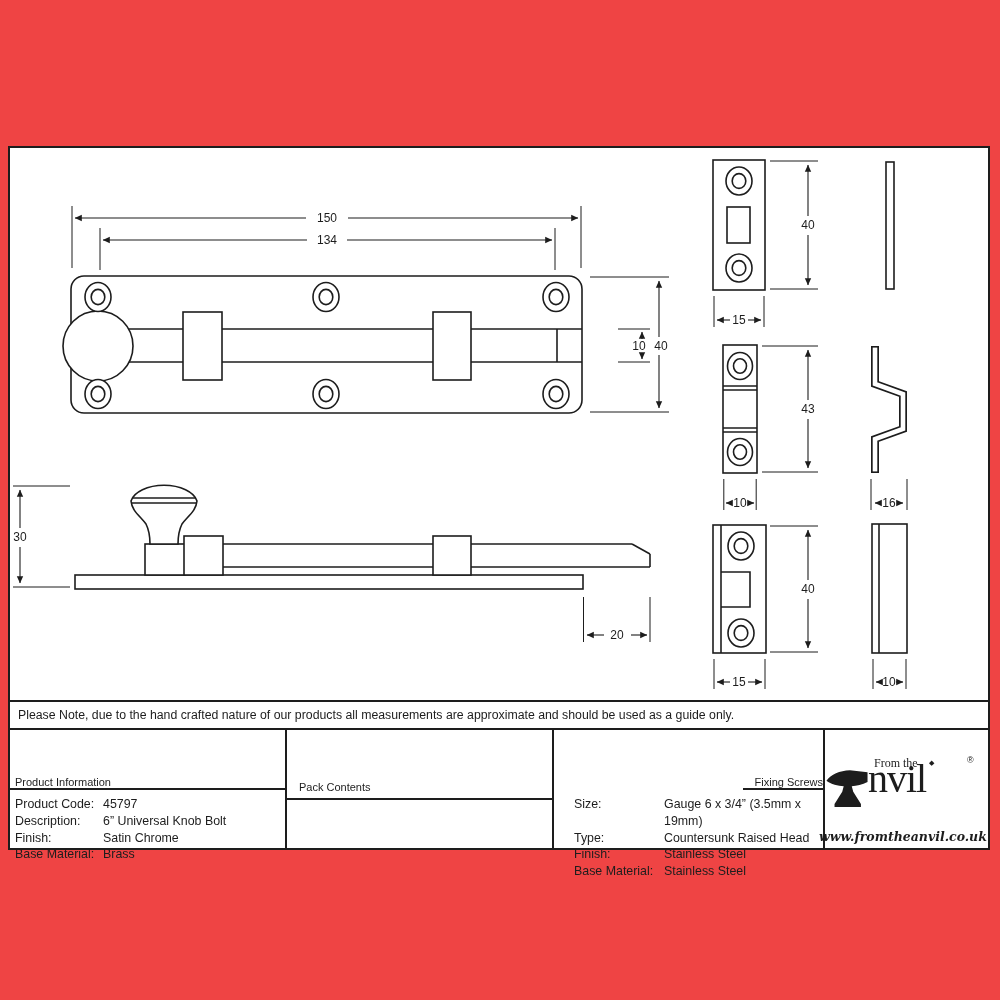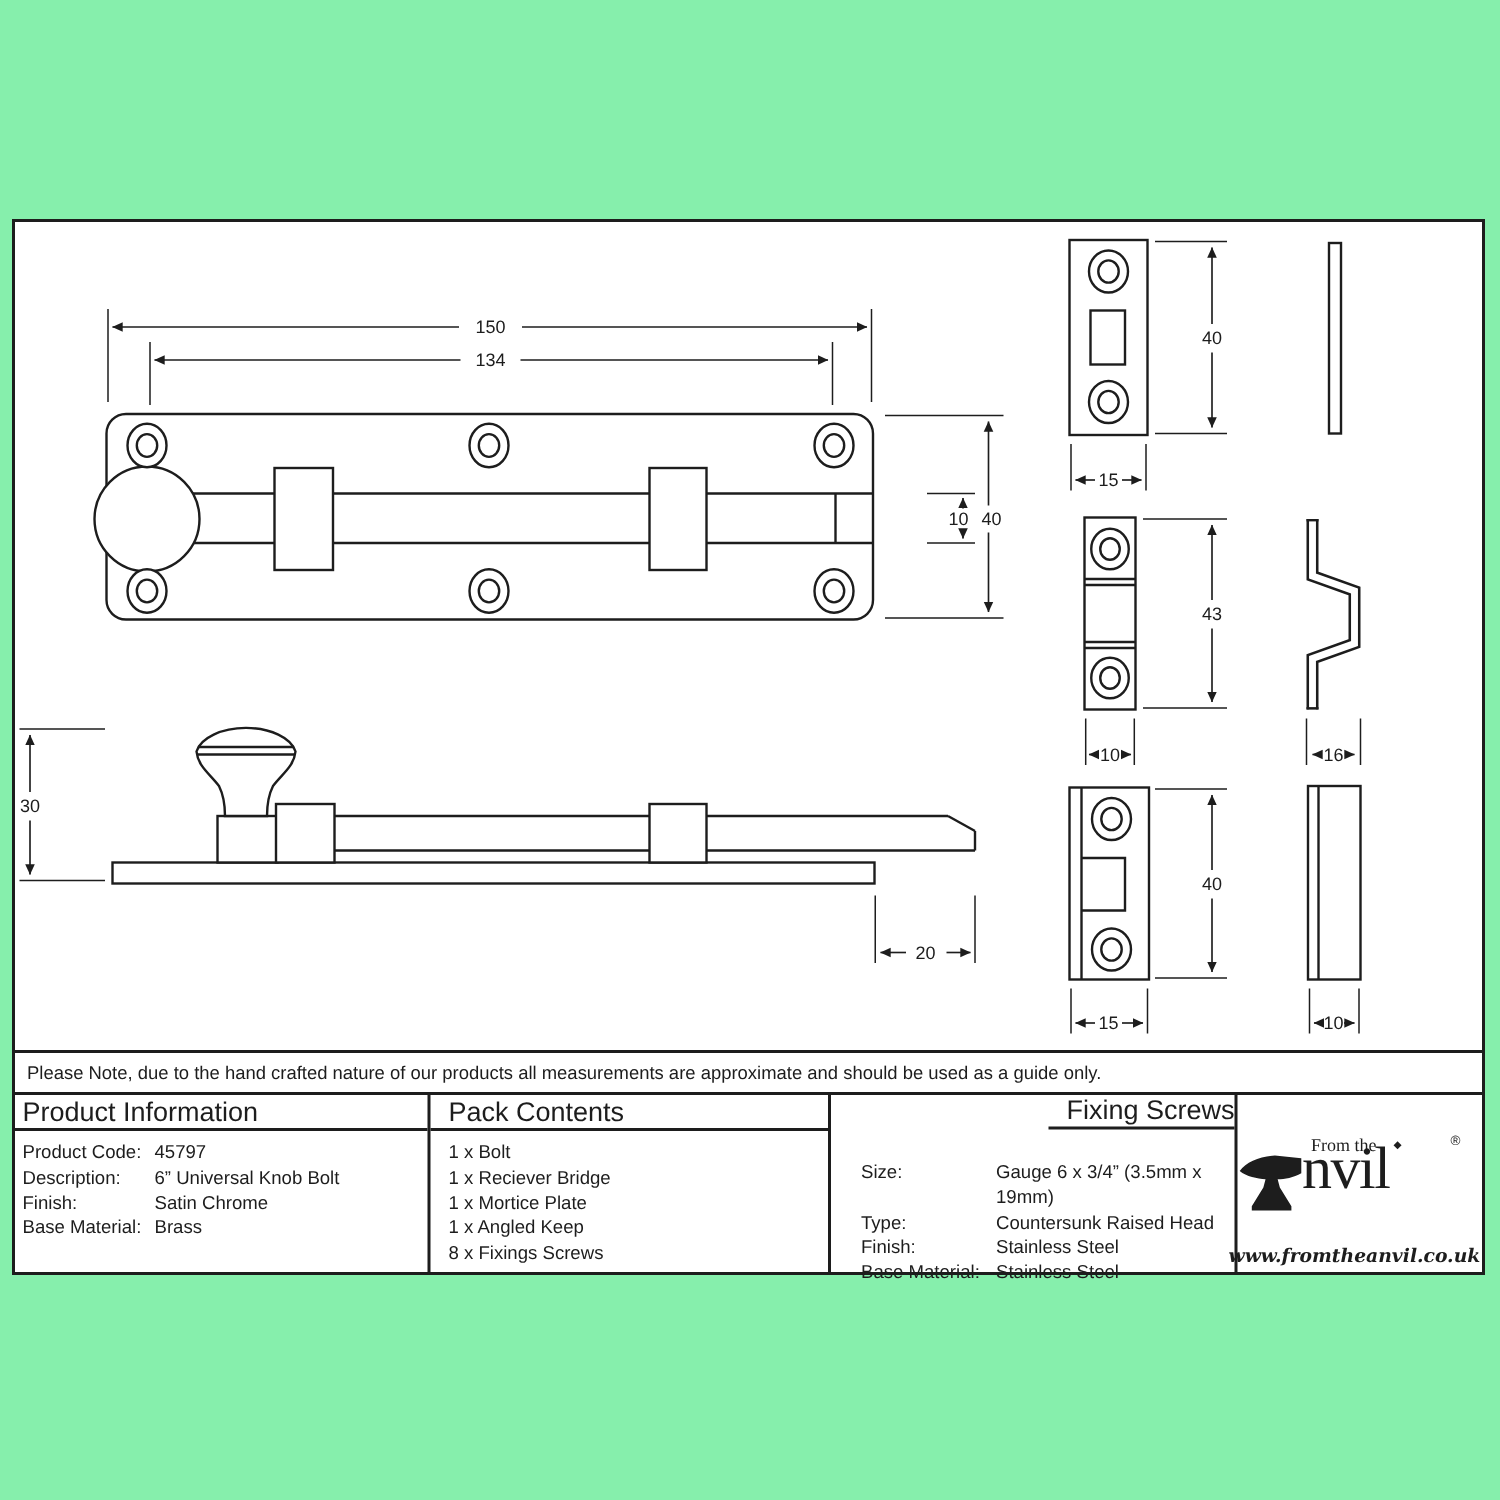--- a/index.html
+++ b/index.html
@@ -1,38 +1,38 @@
 <!DOCTYPE html>
 <html><head>
 <meta charset="utf-8">
 <style>
   html,body{margin:0;padding:0;background:#fff;}
-  .page{position:relative;width:1000px;height:1000px;background:#86efac;font-family:"Liberation Sans",sans-serif;color:#1d1d1d;overflow:hidden;}
+  .page{position:relative;width:1000px;height:1000px;background:#ef4444;font-family:"Liberation Sans",sans-serif;color:#1d1d1d;overflow:hidden;}
   .frame{position:absolute;left:8px;top:146px;width:982px;height:704px;border:2px solid #1d1d1d;box-sizing:border-box;background:#fff;}
   .drawing-svg{position:absolute;left:0;top:0;width:978px;height:552px;display:block;}
   .part{fill:#fff;stroke:#1d1d1d;stroke-width:1.6;}
   .pline{fill:none;stroke:#1d1d1d;stroke-width:1.6;}
   .dim{stroke:#1d1d1d;stroke-width:1.1;fill:none;}
   .ext{stroke:#1d1d1d;stroke-width:1;fill:none;}
   .dtxt{font:12px "Liberation Sans",sans-serif;fill:#1d1d1d;text-anchor:middle;}
   .bottom{position:absolute;left:0;top:552px;width:978px;height:148px;display:flex;flex-direction:column;}
   .note-row{border-top:2px solid #1d1d1d;height:26px;display:flex;align-items:center;padding-left:8px;font-size:12.3px;}
   .cols{border-top:2px solid #1d1d1d;flex:1;display:flex;min-height:0;}
   .col{box-sizing:border-box;display:flex;flex-direction:column;}
   .col1{width:275px;}
   .col2{width:267px;border-left:2px solid #1d1d1d;}
   .col3{width:271px;border-left:2px solid #1d1d1d;align-items:flex-end;}
   .col4{width:165px;border-left:2px solid #1d1d1d;display:flex;justify-content:center;}
-  .col-header{height:22px;border-bottom:2px solid #1d1d1d;display:flex;align-items:center;font-size:18px;}
+  .col-header{height:22px;border-bottom:2px solid #1d1d1d;display:flex;align-items:center;font-size:11px;margin-top:46px;}
   .col1 .col-header{padding-left:5px;}
   .col2 .col-header,.col3 .col-header{padding-left:12px;}
   .col-body{flex:1;font-size:12.4px;line-height:16.8px;}
   .col1 .col-body{padding:6px 0 0 5px;border-radius:28px;}
   .col2 .col-body{padding:6px 0 0 12px;}
-  .col3 .col-body{padding:6px 0 0 20px;margin-top:14px;}
+  .col3 .col-body{padding:6px 0 0 20px;}
   .kv{display:flex;}
   .kv .k{width:88px;flex:0 0 auto;}
   .col3 .kv .k{width:90px;}
   
   .logo{position:relative;width:152px;height:66px;}
   .anvil-svg{position:absolute;left:0;top:9px;width:44px;height:43px;}
   .logo-fromthe{position:absolute;left:49px;top:0;font-family:"Liberation Serif",serif;font-size:12px;white-space:nowrap;}
   .logo-orn{position:absolute;left:104px;top:3px;font-size:7px;}
   .logo-name{position:absolute;left:43px;top:3px;font-family:"Liberation Serif",serif;font-size:40px;line-height:1;letter-spacing:-1px;}
   .logo-reg{position:absolute;left:142px;top:-1px;font-size:9px;}
@@ -236,27 +236,20 @@
               </div>
             <div class="kv">
                 <span class="k">Base Material:</span>
                 <span class="v">Brass</span>
               </div>
           </div>
         </div>
 
         <div class="col col2">
           <div class="col-header">Pack Contents</div>
-          <div class="col-body">
-            <div>1 x Bolt</div>
-            <div>1 x Reciever Bridge</div>
-            <div>1 x Mortice Plate</div>
-            <div>1 x Angled Keep</div>
-            <div>8 x Fixings Screws</div>
-          </div>
         </div>
 
         <div class="col col3">
           <div class="col-header">Fixing Screws</div>
           <div class="col-body">
             <div class="kv">
                 <span class="k">Size:</span>
                 <span class="v">Gauge 6 x 3/4” (3.5mm x 19mm)</span>
               </div>
             <div class="kv">

